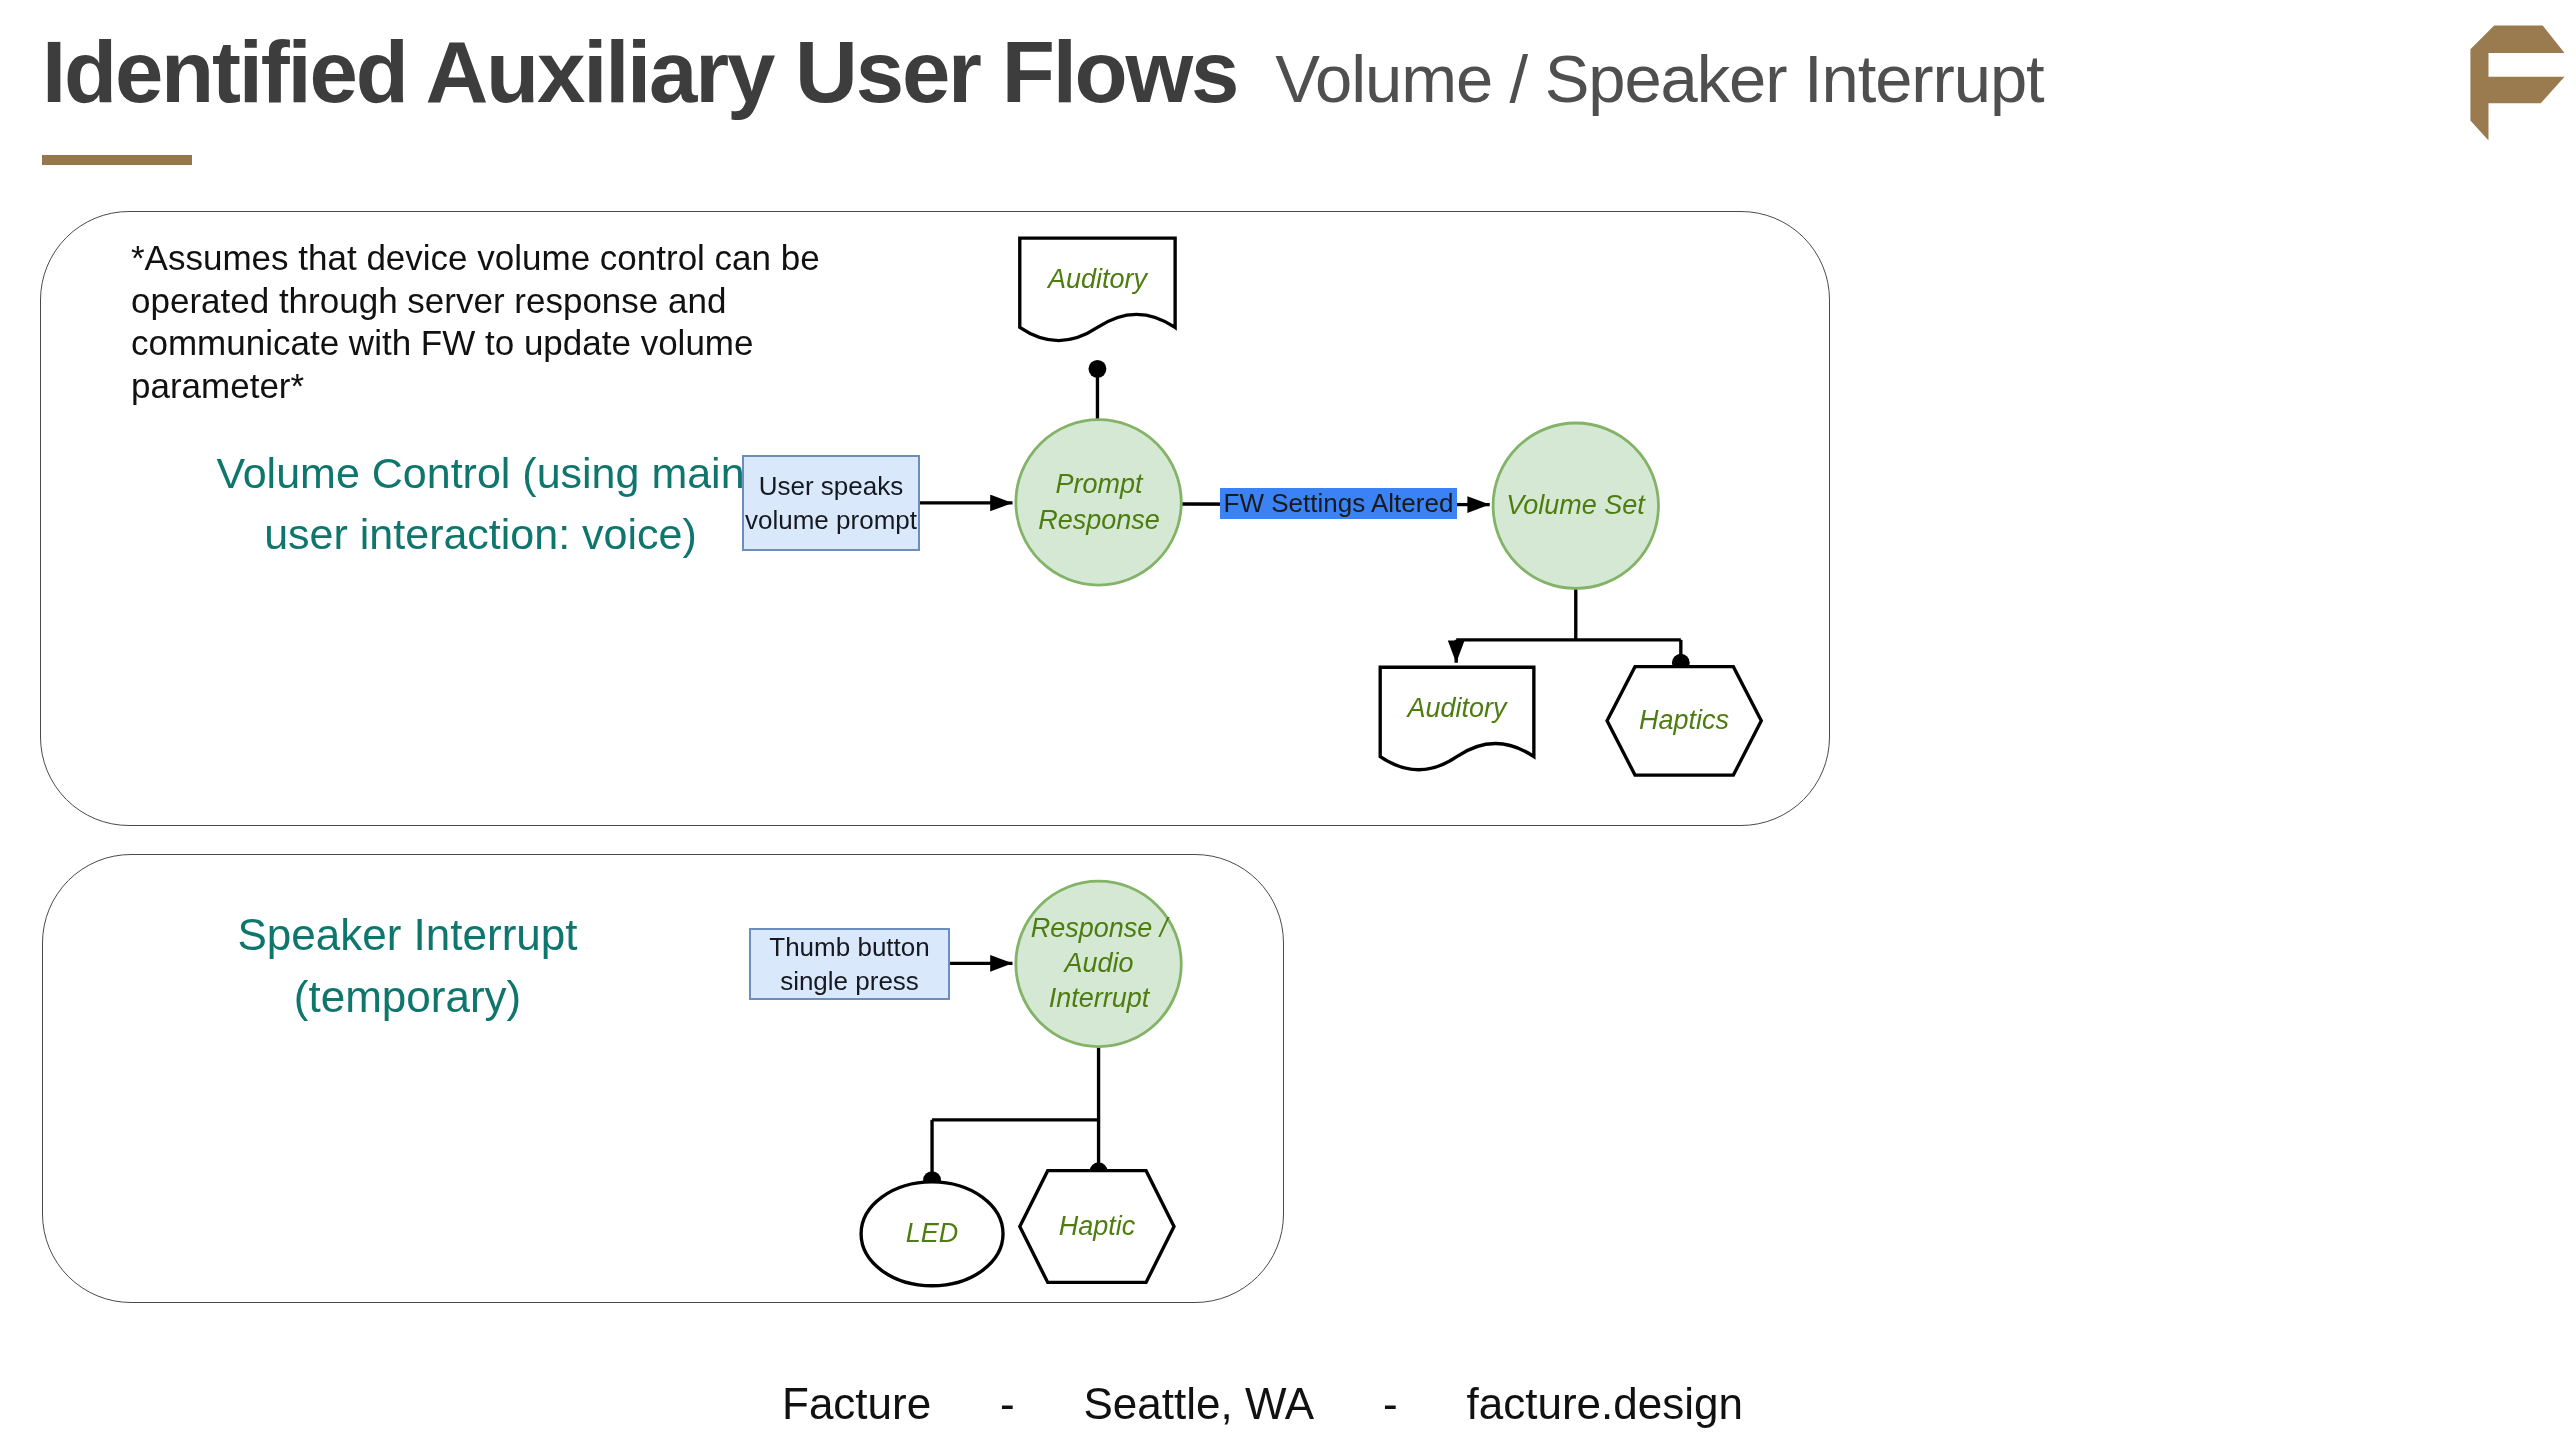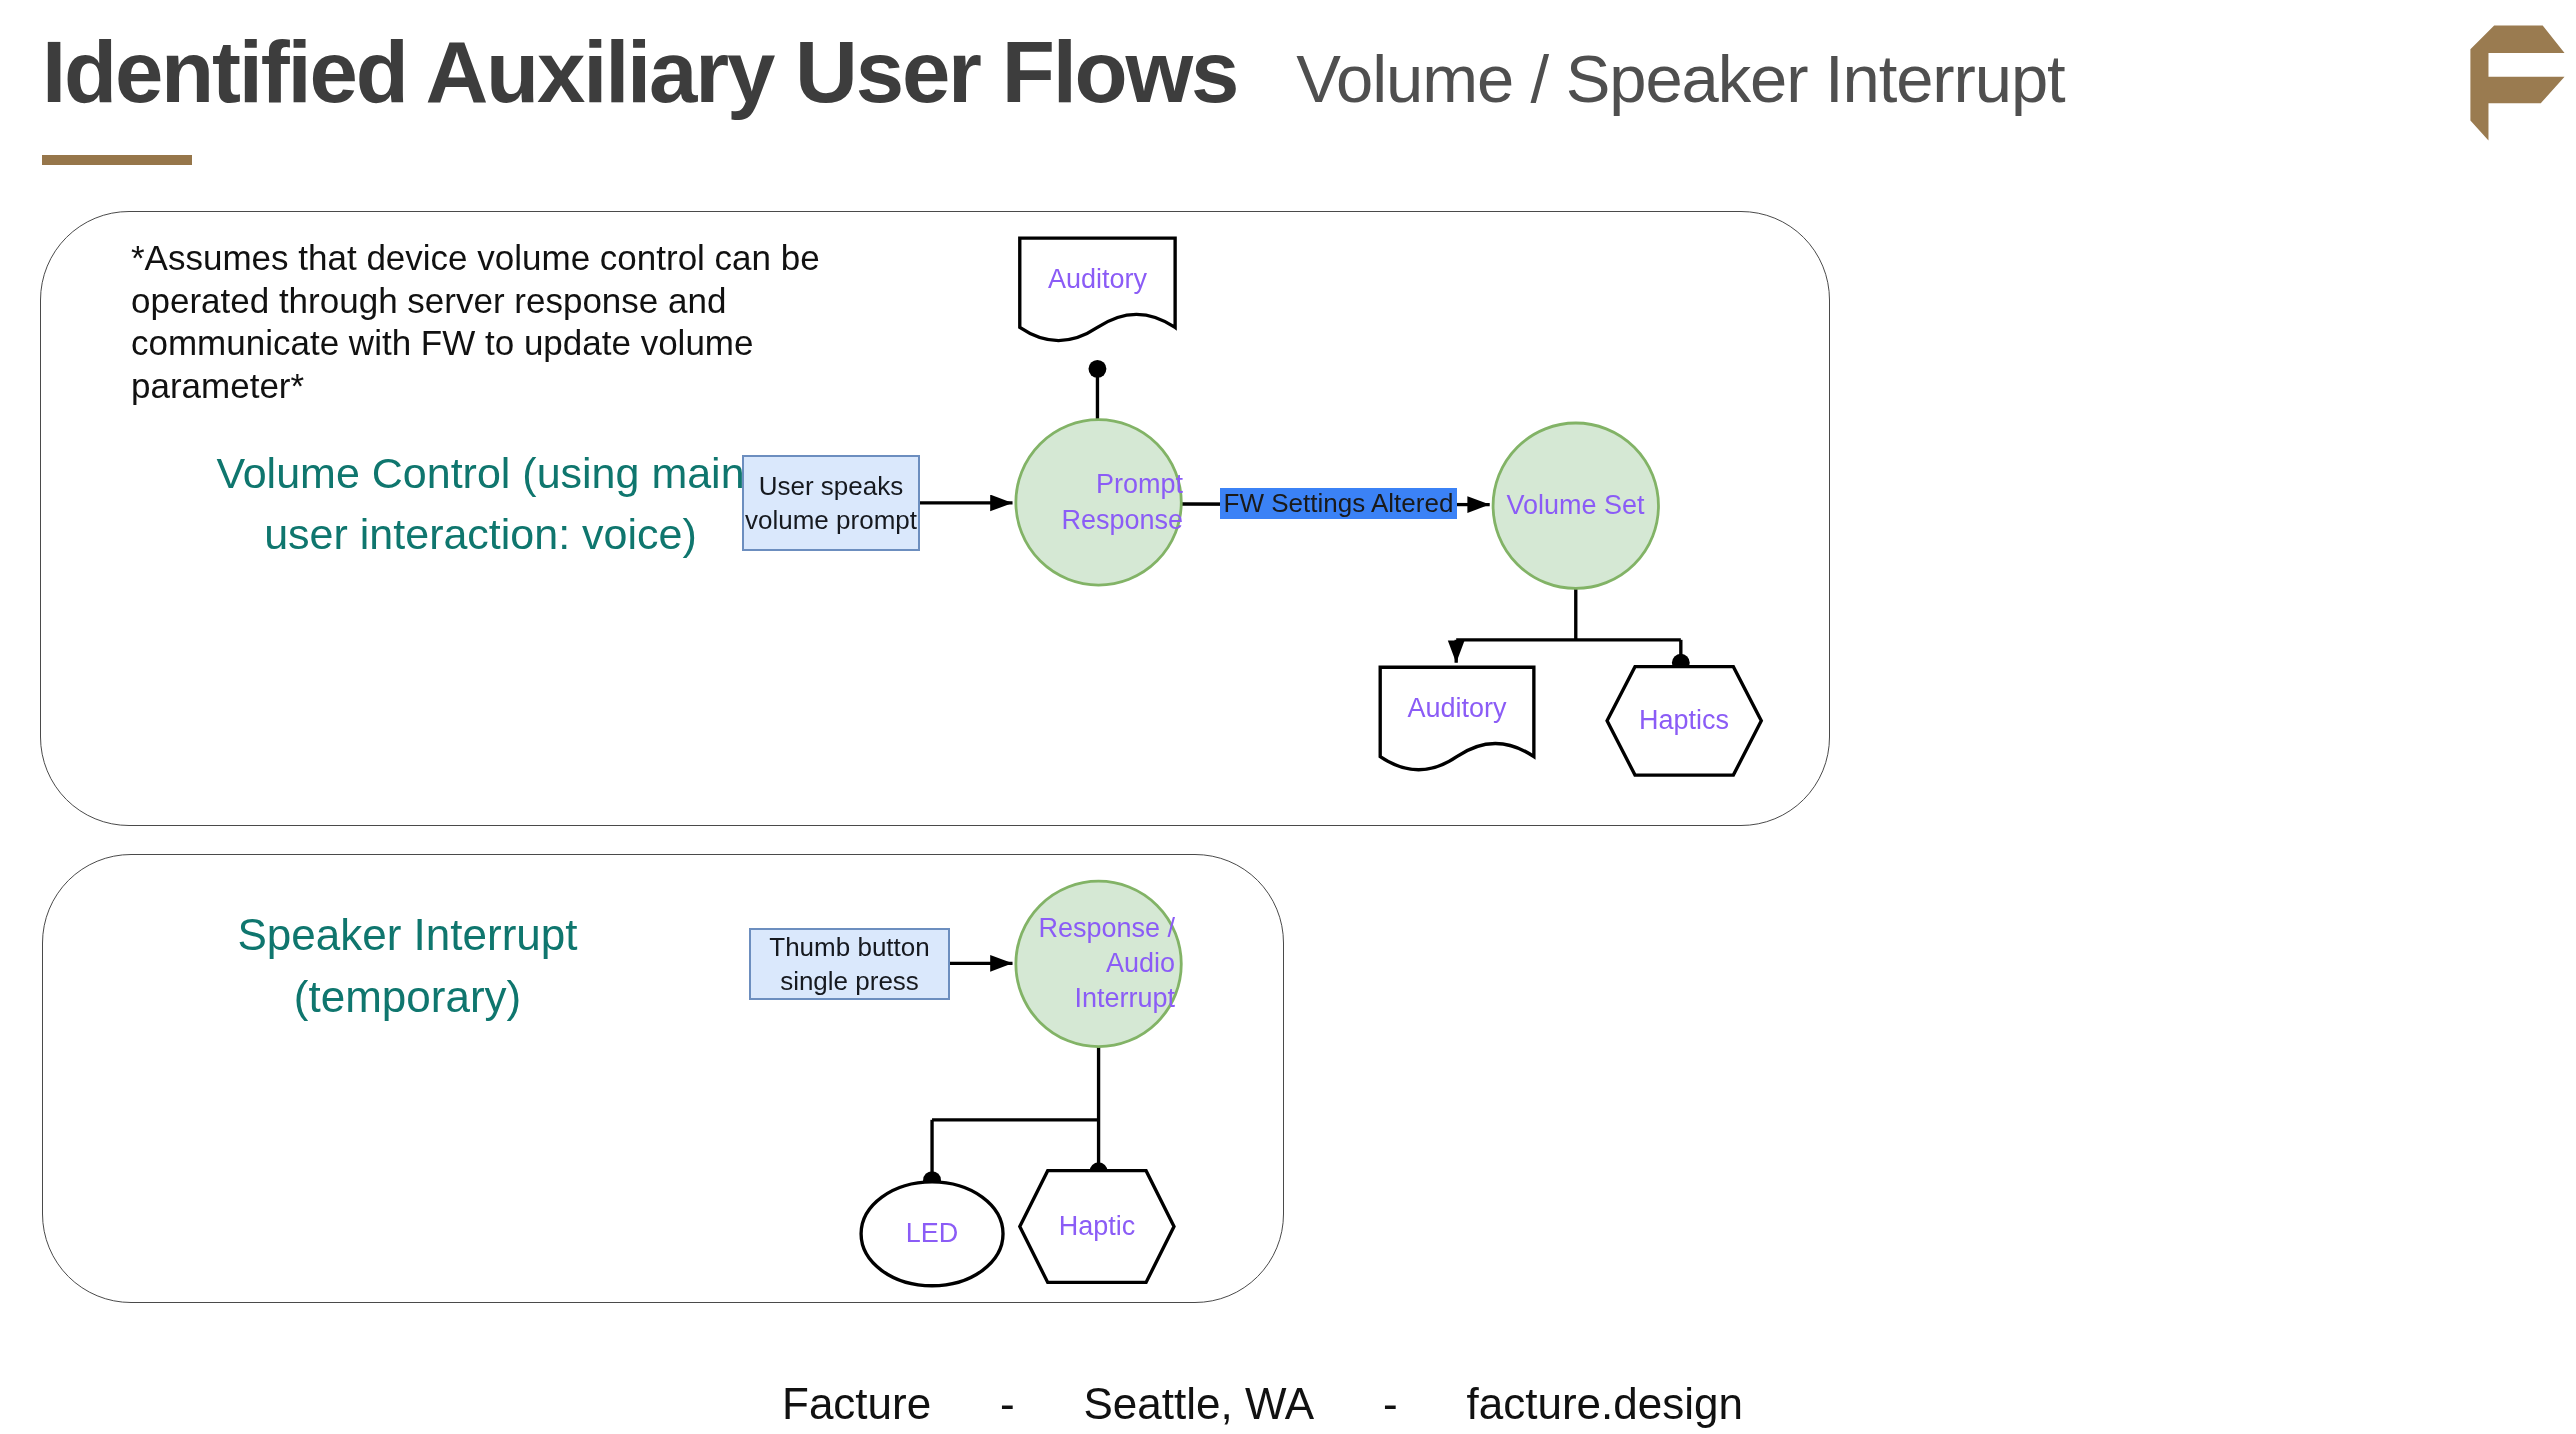--- a/index.html
+++ b/index.html
@@ -7,21 +7,21 @@
     width: 2576px; height: 1435px;
     background: #ffffff;
     overflow: hidden;
     font-family: "Liberation Sans", sans-serif;
   }
   .slide { position: relative; width: 2576px; height: 1435px; background:#fff; }
 
   
   .header-row {
     position: absolute; left: 42px; top: 28px;
-    display: flex; align-items: baseline; gap: 59px;
+    display: flex; align-items: baseline; gap: 38px;
     white-space: nowrap;
   }
   .title {
     font-size: 87px; font-weight: bold; letter-spacing: -2.2px;
     color: #3d3d3d; line-height: 1; margin: 0;
   }
   .subtitle {
     font-size: 67px; font-weight: 300; letter-spacing: -1.1px;
     color: #4f4f4f; line-height: 1;
   }
@@ -55,22 +55,22 @@
   .vc-title { left: 190px; top: 443px;  width: 581px; font-size: 43px; line-height: 1.42; }
   .si-title { left: 184px; top: 904px; width: 447px;  font-size: 44px; line-height: 1.42; }
 
   
   .diagram { position: absolute; left: 0; top: 0; z-index: 2; }
 
   
   .node-label {
     position: absolute; z-index: 3;
     display: flex; align-items: center; justify-content: center;
-    text-align: right; color: #8b5cf6;
-    font-size: 27px; line-height: 1.3;
+    text-align: center; color: #4d7c0f;
+    font-size: 27px; line-height: 1.3; font-style: italic;
   }
   .input-box {
     position: absolute; z-index: 3;
     display: flex; align-items: center; justify-content: center;
     text-align: center; color: #16191f;
     background: #dae8fc; border: 2.2px solid #6c8ebf;
     font-size: 26px; line-height: 1.32;
     box-sizing: border-box;
   }
   .blue1 { left: 742px; top: 455px;  width: 178px; height: 96px; }

